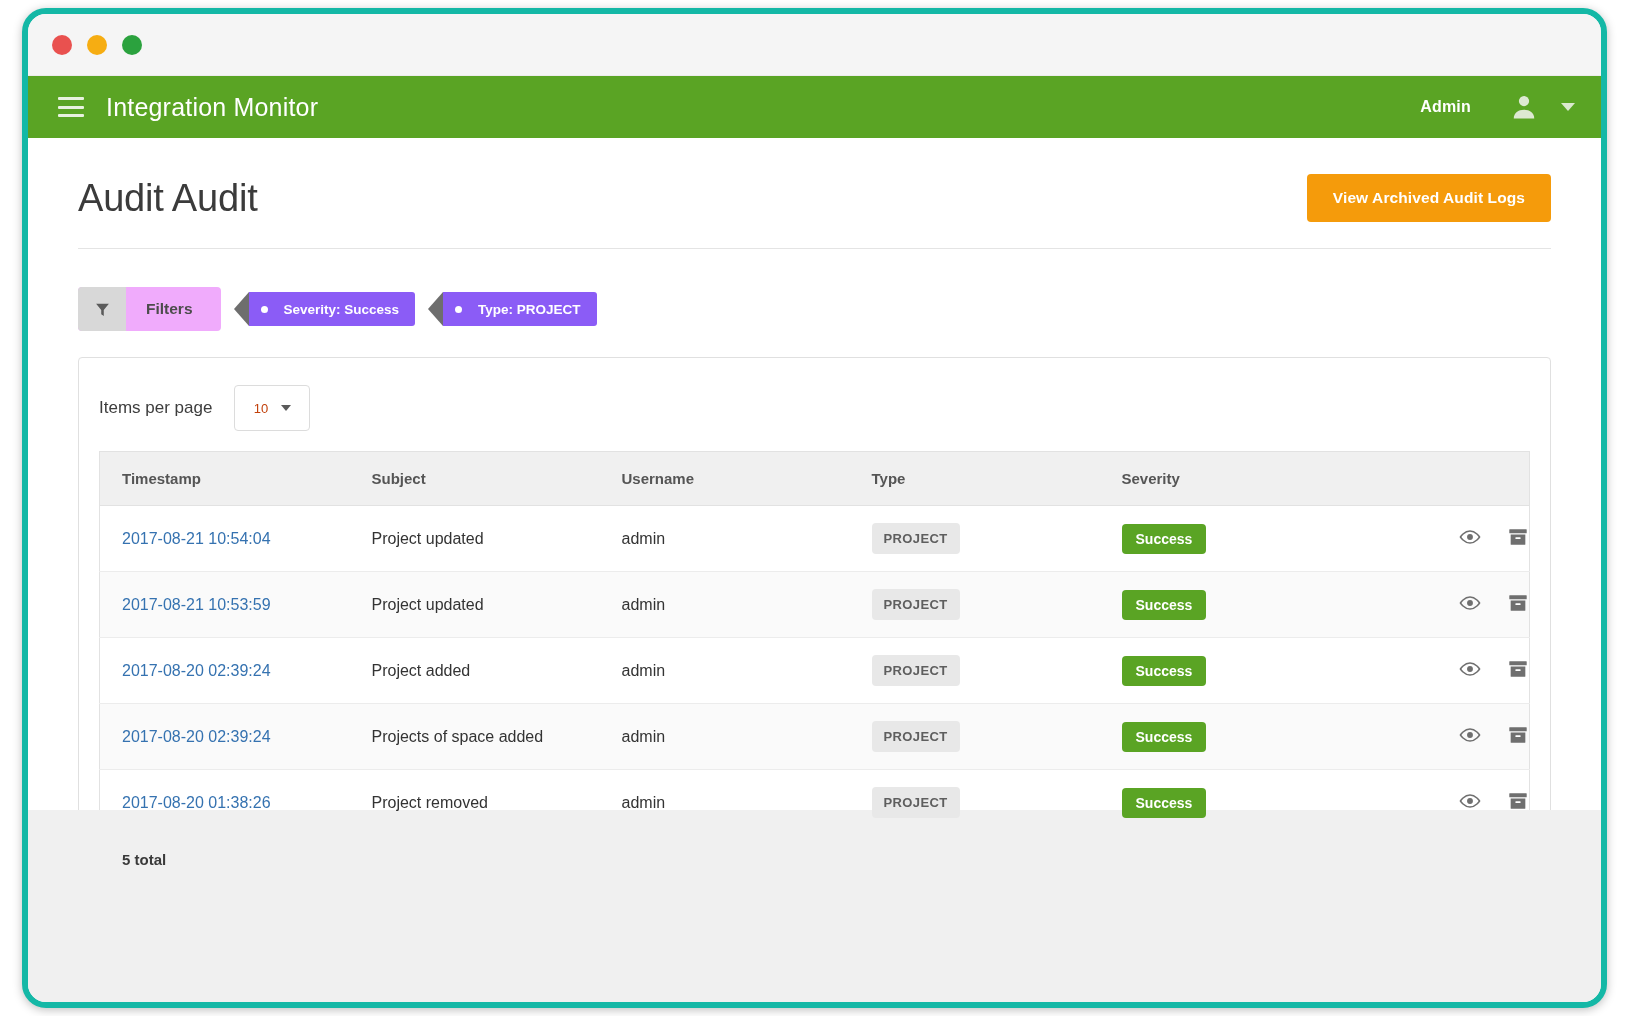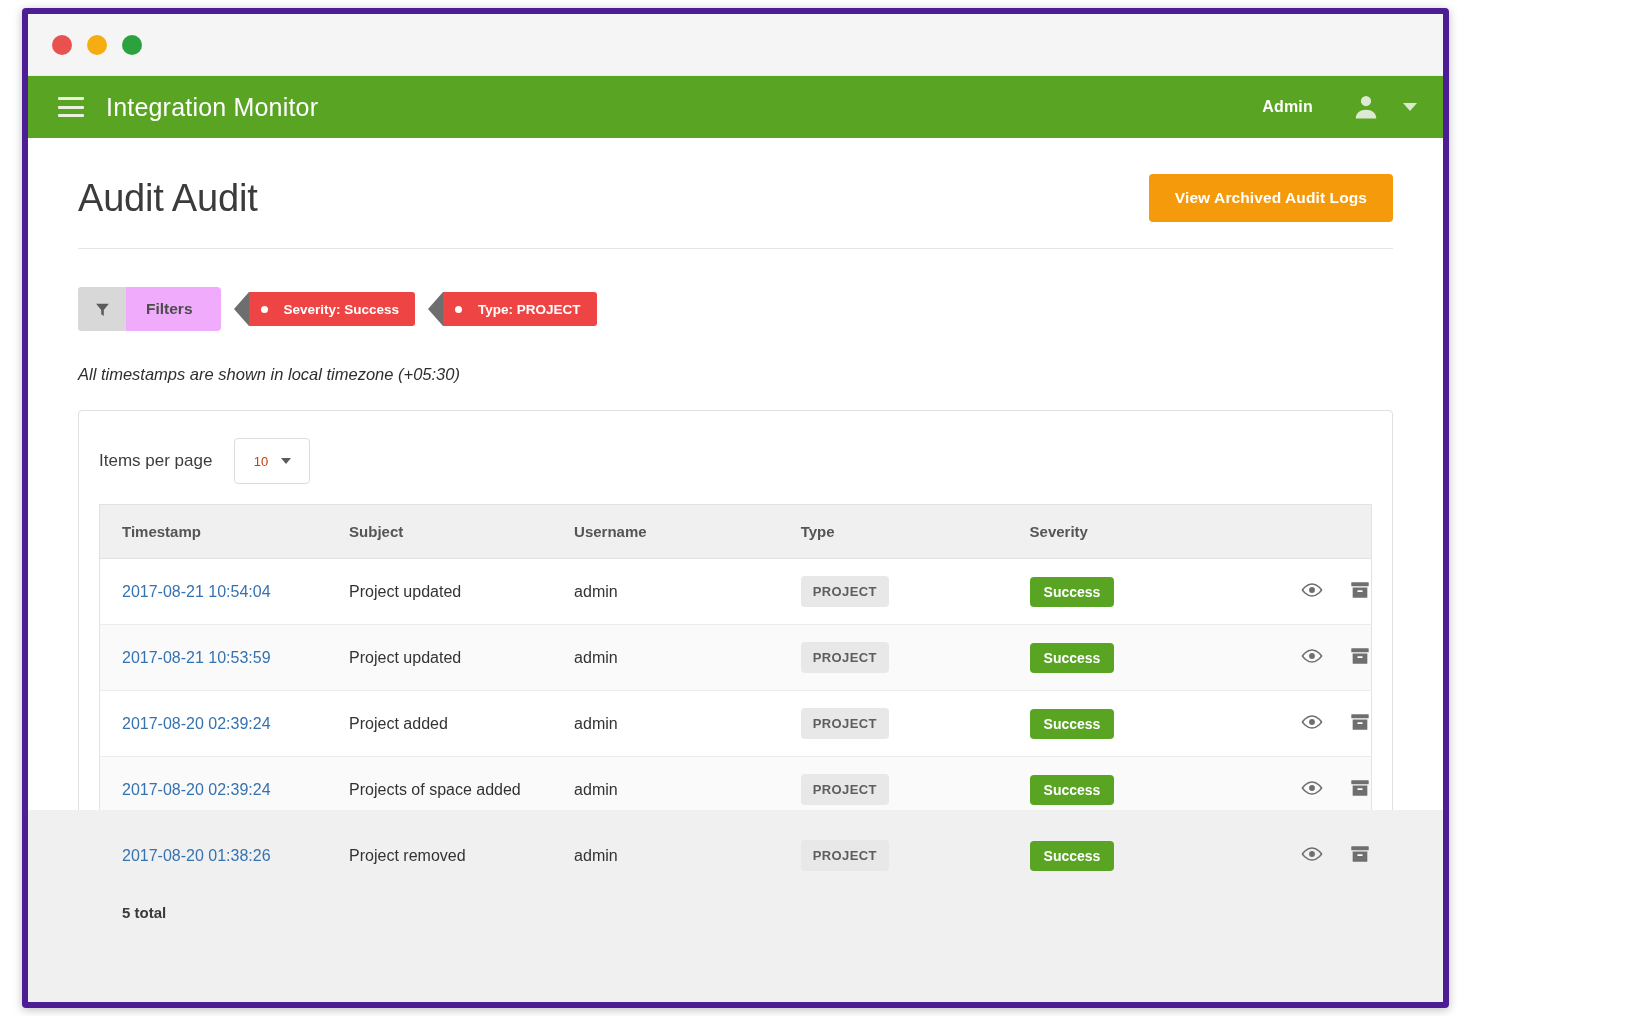--- a/index.html
+++ b/index.html
@@ -7,24 +7,24 @@
   html, body {
     margin: 0; padding: 0;
     width: 1629px; height: 1016px;
     background: #ffffff;
     font-family: "Liberation Sans", sans-serif;
     -webkit-font-smoothing: antialiased;
   }
   .window-frame {
     position: absolute;
     left: 22px; top: 8px;
-    width: 1427px; height: 1000px;
+    width: 1585px; height: 1000px;
     background: #f7f7f7;
-    border-radius: 4px;
-    border: 6px solid #4c1d95;
+    border-radius: 24px;
+    border: 6px solid #14b8a6;
     overflow: hidden;
     box-shadow: 0 2px 10px rgba(0,0,0,0.25);
   }
   
   .titlebar {
     height: 62px;
     background: #f5f5f5;
     display: flex;
     align-items: center;
     padding-left: 24px;
@@ -134,21 +134,21 @@
   }
   .filters-label {
     padding: 0 28px 0 20px;
     font-size: 15.5px;
     font-weight: bold;
     color: #4c4c4c;
   }
   .tag {
     position: relative;
     height: 34px;
-    background: #ef4444;
+    background: #8b5cf6;
     color: #ffffff;
     font-size: 13.5px;
     font-weight: bold;
     display: flex;
     align-items: center;
     padding: 0 16px 0 12px;
     margin-left: 28px;
     border-radius: 0 3px 3px 0;
     cursor: pointer;
   }
@@ -367,21 +367,20 @@
         <span class="tag-dot"></span>
         <span>Severity: Success</span>
       </div>
 
       <div class="tag">
         <span class="tag-dot"></span>
         <span>Type: PROJECT</span>
       </div>
     </div>
 
-    <div class="tz-note">All timestamps are shown in local timezone (+05:30)</div>
 
     <div class="card">
 
       <div class="card-toolbar">
         <div class="ipp-wrap">
           <span class="ipp-label">Items per page</span>
           <div class="ipp-select">
             <span class="ipp-value">10</span>
             <span class="ipp-caret"></span>
           </div>

